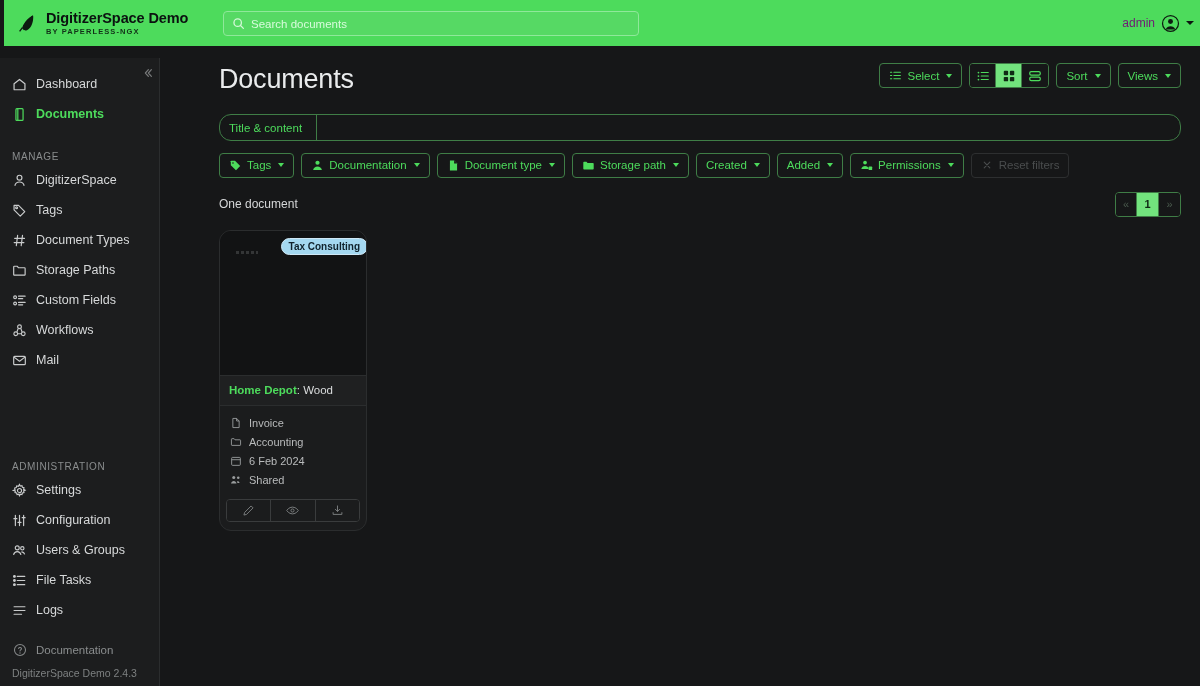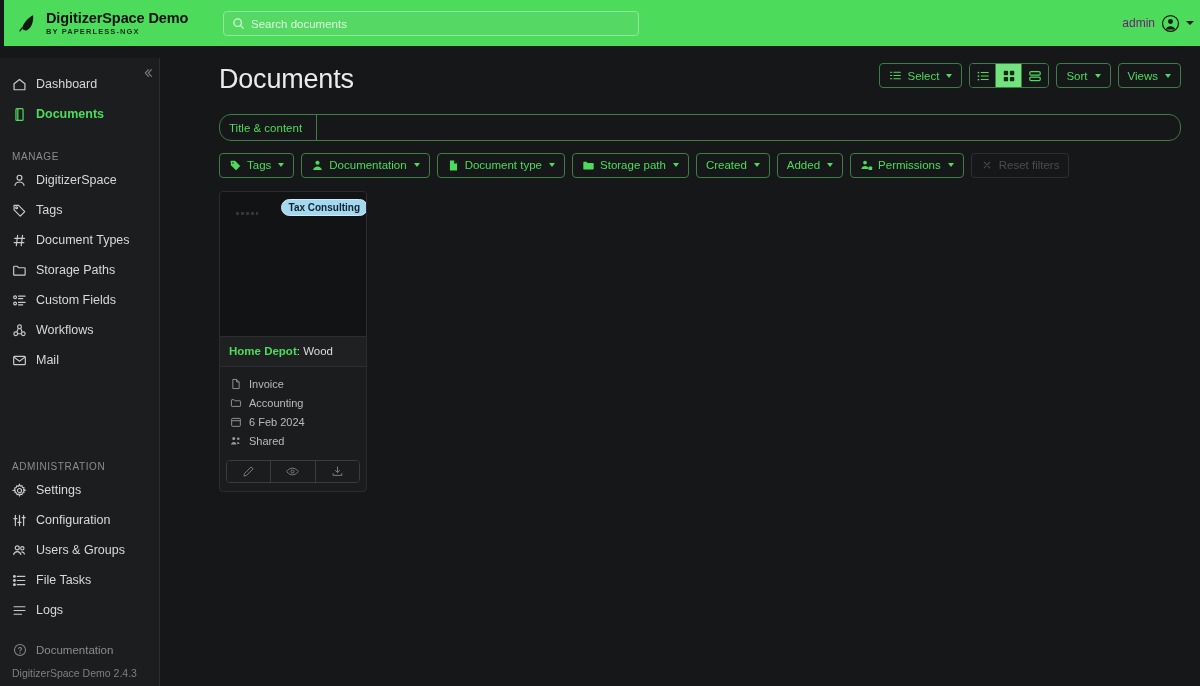--- a/index.html
+++ b/index.html
@@ -217,21 +217,21 @@
   }
   .pager-btn:last-child { border-right: 0; }
   .pager-btn.current { background: #72e37d; color: #0f2a14; font-weight: 600; min-width: 22px; }
 
   
   .cards { margin-top: 13px; display: flex; flex-wrap: wrap; gap: 14px; }
   .card {
     width: 148px;
     background: #1b1c1d;
     border: 1px solid #2b2d2e;
-    border-radius: 4px;
+    border-radius: 12px;
     overflow: hidden;
   }
   .card-thumb {
     position: relative;
     height: 145px;
     background: #121314;
     border-bottom: 1px solid #2b2d2e;
   }
   .thumb-scribble {
     position: absolute; left: 16px; top: 20px;
@@ -627,20 +627,28 @@
     <div class="btn disabled">
       <span class="ico">
         <svg width="10" height="10" viewBox="0 0 16 16" fill="none" stroke="#4a4d4e" stroke-width="1.7" stroke-linecap="round">
           <path d="M3.5 3.5l9 9M12.5 3.5l-9 9"></path>
         </svg>
       </span>
       <span>Reset filters</span>
     </div>
   </div>
 
+  <div class="results-bar">
+    <div class="results-count">One document</div>
+    <div class="pager">
+      <div class="pager-btn">«</div>
+      <div class="pager-btn current">1</div>
+      <div class="pager-btn">»</div>
+    </div>
+  </div>
 
   <div class="cards">
     <div class="card">
 
       <div class="card-thumb">
         <div class="thumb-scribble"></div>
         <div class="tag-chip">Tax Consulting</div>
       </div>
 
       <div class="card-title">

